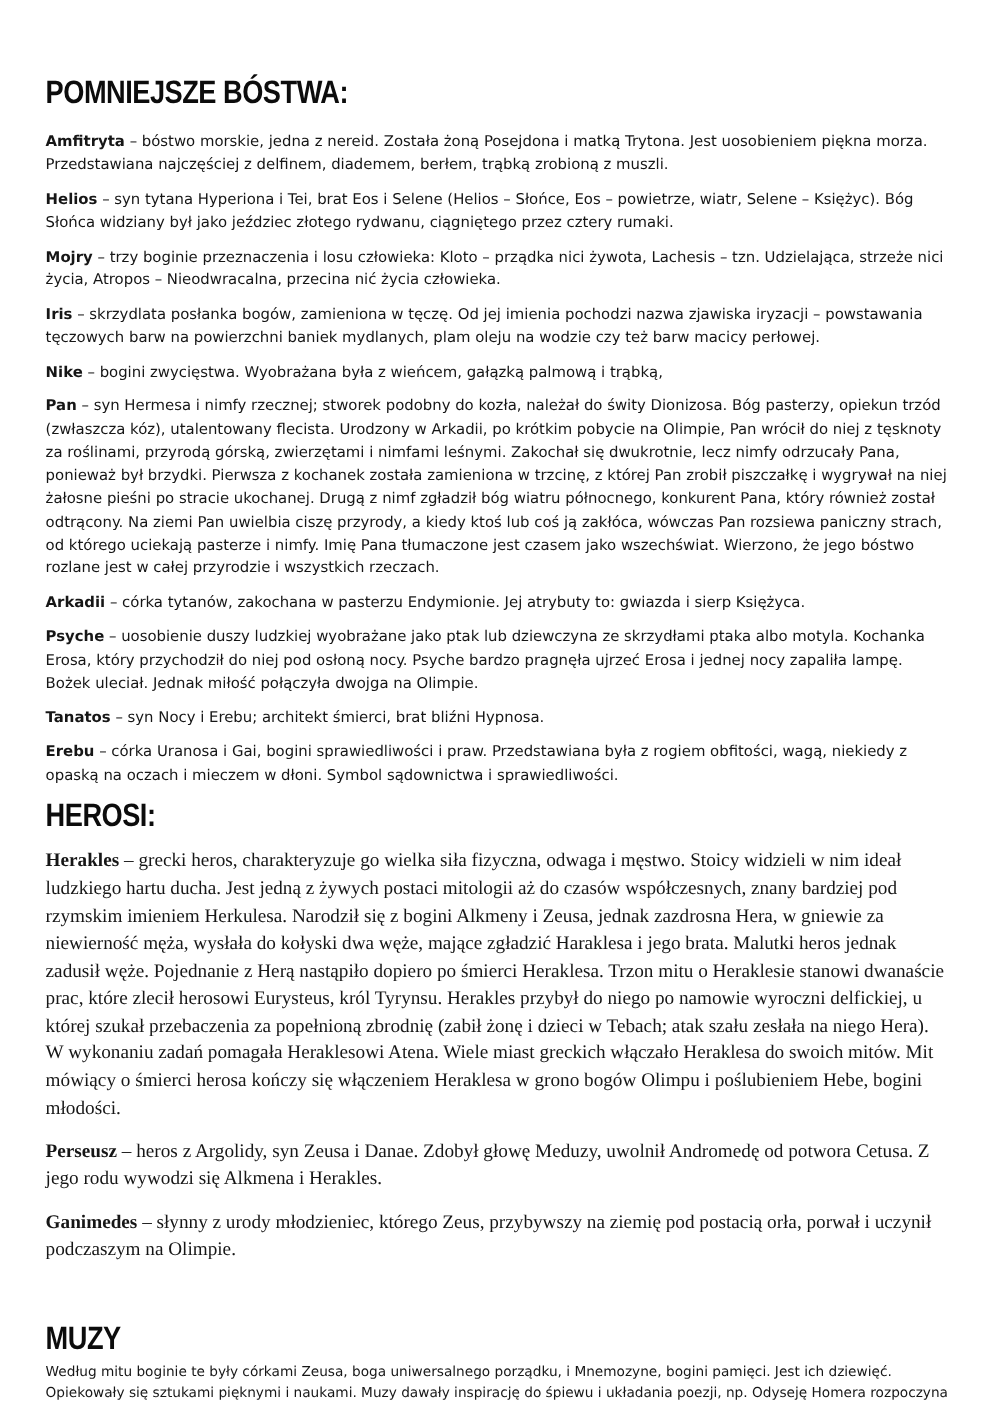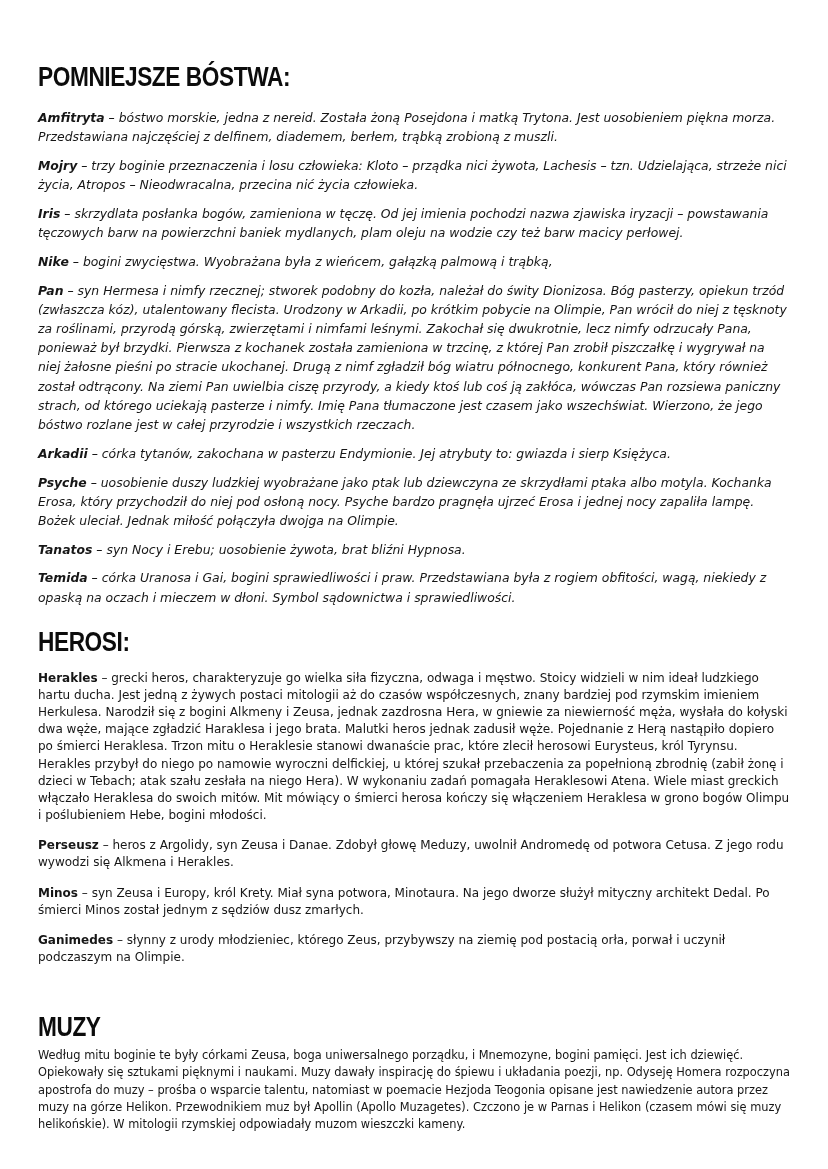--- a/index.html
+++ b/index.html
@@ -28,63 +28,63 @@
     display: inline-block;
   }
   section { display: block; }
   .entry {
     margin: 0 0 10px 0;
   }
   .sec1 .entry {
     font-size: 12.4px;
     line-height: 1.55;
     margin-bottom: 9.5px;
-    font-style: italic;
   }
   .entry .term { font-weight: 700; }
-  .sec2 { margin-top: 20px; }
+  .sec2 { margin-top: 9px; }
   .sec2 .doc-heading { margin-bottom: 12px; }
   .sec2 .entry {
-    font-size: 12px;
+    font-size: 16px;
     line-height: 1.43;
     margin-bottom: 13px;
+    font-family: Liberation Serif, serif;
   }
   .sec3 { margin-top: 46px; }
   .sec3 .doc-heading { margin-bottom: 4px; }
   .sec3 .paragraph {
     font-size: 11.4px;
     line-height: 1.52;
     margin: 0;
   }
 </style>
 </head>
 <body>
 
 <div class="page">
 
   <section class="sec1">
     <h1 class="doc-heading">POMNIEJSZE BÓSTWA:</h1>
 
     <p class="entry"><span class="term">Amfitryta</span> <span class="desc">– bóstwo morskie, jedna z nereid. Została żoną Posejdona i matką Trytona. Jest uosobieniem piękna morza. Przedstawiana najczęściej z delfinem, diademem, berłem, trąbką zrobioną z muszli.</span></p>
+    <p class="entry"><span class="term">Helios</span> <span class="desc">– syn tytana Hyperiona i Tei, brat Eos i Selene (Helios – Słońce, Eos – powietrze, wiatr, Selene – Księżyc). Bóg Słońca widziany był jako jeździec złotego rydwanu, ciągniętego przez cztery rumaki.</span></p>
     <p class="entry"><span class="term">Mojry</span> <span class="desc">– trzy boginie przeznaczenia i losu człowieka: Kloto – prządka nici żywota, Lachesis – tzn. Udzielająca, strzeże nici życia, Atropos – Nieodwracalna, przecina nić życia człowieka.</span></p>
     <p class="entry"><span class="term">Iris</span> <span class="desc">– skrzydlata posłanka bogów, zamieniona w tęczę. Od jej imienia pochodzi nazwa zjawiska iryzacji – powstawania tęczowych barw na powierzchni baniek mydlanych, plam oleju na wodzie czy też barw macicy perłowej.</span></p>
     <p class="entry"><span class="term">Nike</span> <span class="desc">– bogini zwycięstwa. Wyobrażana była z wieńcem, gałązką palmową i trąbką,</span></p>
     <p class="entry"><span class="term">Pan</span> <span class="desc">– syn Hermesa i nimfy rzecznej; stworek podobny do kozła, należał do świty Dionizosa. Bóg pasterzy, opiekun trzód (zwłaszcza kóz), utalentowany flecista. Urodzony w Arkadii, po krótkim pobycie na Olimpie, Pan wrócił do niej z tęsknoty za roślinami, przyrodą górską, zwierzętami i nimfami leśnymi. Zakochał się dwukrotnie, lecz nimfy odrzucały Pana, ponieważ był brzydki. Pierwsza z kochanek została zamieniona w trzcinę, z której Pan zrobił piszczałkę i wygrywał na niej żałosne pieśni po stracie ukochanej. Drugą z nimf zgładził bóg wiatru północnego, konkurent Pana, który również został odtrącony. Na ziemi Pan uwielbia ciszę przyrody, a kiedy ktoś lub coś ją zakłóca, wówczas Pan rozsiewa paniczny strach, od którego uciekają pasterze i nimfy. Imię Pana tłumaczone jest czasem jako wszechświat. Wierzono, że jego bóstwo rozlane jest w całej przyrodzie i wszystkich rzeczach.</span></p>
     <p class="entry"><span class="term">Arkadii</span> <span class="desc">– córka tytanów, zakochana w pasterzu Endymionie. Jej atrybuty to: gwiazda i sierp Księżyca.</span></p>
     <p class="entry"><span class="term">Psyche</span> <span class="desc">– uosobienie duszy ludzkiej wyobrażane jako ptak lub dziewczyna ze skrzydłami ptaka albo motyla. Kochanka Erosa, który przychodził do niej pod osłoną nocy. Psyche bardzo pragnęła ujrzeć Erosa i jednej nocy zapaliła lampę. Bożek uleciał. Jednak miłość połączyła dwojga na Olimpie.</span></p>
-    <p class="entry"><span class="term">Tanatos</span> <span class="desc">– syn Nocy i Erebu; uosobienie żywota, brat bliźni Hypnosa.</span></p>
-    <p class="entry"><span class="term">Temida</span> <span class="desc">– córka Uranosa i Gai, bogini sprawiedliwości i praw. Przedstawiana była z rogiem obfitości, wagą, niekiedy z opaską na oczach i mieczem w dłoni. Symbol sądownictwa i sprawiedliwości.</span></p>
+    <p class="entry"><span class="term">Tanatos</span> <span class="desc">– syn Nocy i Erebu; architekt śmierci, brat bliźni Hypnosa.</span></p>
+    <p class="entry"><span class="term">Erebu</span> <span class="desc">– córka Uranosa i Gai, bogini sprawiedliwości i praw. Przedstawiana była z rogiem obfitości, wagą, niekiedy z opaską na oczach i mieczem w dłoni. Symbol sądownictwa i sprawiedliwości.</span></p>
   </section>
 
   <section class="sec2">
     <h1 class="doc-heading">HEROSI:</h1>
 
     <p class="entry"><span class="term">Herakles</span> <span class="desc">– grecki heros, charakteryzuje go wielka siła fizyczna, odwaga i męstwo. Stoicy widzieli w nim ideał ludzkiego hartu ducha. Jest jedną z żywych postaci mitologii aż do czasów współczesnych, znany bardziej pod rzymskim imieniem Herkulesa. Narodził się z bogini Alkmeny i Zeusa, jednak zazdrosna Hera, w gniewie za niewierność męża, wysłała do kołyski dwa węże, mające zgładzić Haraklesa i jego brata. Malutki heros jednak zadusił węże. Pojednanie z Herą nastąpiło dopiero po śmierci Heraklesa. Trzon mitu o Heraklesie stanowi dwanaście prac, które zlecił herosowi Eurysteus, król Tyrynsu. Herakles przybył do niego po namowie wyroczni delfickiej, u której szukał przebaczenia za popełnioną zbrodnię (zabił żonę i dzieci w Tebach; atak szału zesłała na niego Hera). W wykonaniu zadań pomagała Heraklesowi Atena. Wiele miast greckich włączało Heraklesa do swoich mitów. Mit mówiący o śmierci herosa kończy się włączeniem Heraklesa w grono bogów Olimpu i poślubieniem Hebe, bogini młodości.</span></p>
     <p class="entry"><span class="term">Perseusz</span> <span class="desc">– heros z Argolidy, syn Zeusa i Danae. Zdobył głowę Meduzy, uwolnił Andromedę od potwora Cetusa. Z jego rodu wywodzi się Alkmena i Herakles.</span></p>
-    <p class="entry"><span class="term">Minos</span> <span class="desc">– syn Zeusa i Europy, król Krety. Miał syna potwora, Minotaura. Na jego dworze służył mityczny architekt Dedal. Po śmierci Minos został jednym z sędziów dusz zmarłych.</span></p>
     <p class="entry"><span class="term">Ganimedes</span> <span class="desc">– słynny z urody młodzieniec, którego Zeus, przybywszy na ziemię pod postacią orła, porwał i uczynił podczaszym na Olimpie.</span></p>
   </section>
 
   <section class="sec3">
     <h1 class="doc-heading">MUZY</h1>
     <p class="paragraph">Według mitu boginie te były córkami Zeusa, boga uniwersalnego porządku, i Mnemozyne, bogini pamięci. Jest ich dziewięć. Opiekowały się sztukami pięknymi i naukami. Muzy dawały inspirację do śpiewu i układania poezji, np. Odyseję Homera rozpoczyna apostrofa do muzy – prośba o wsparcie talentu, natomiast w poemacie Hezjoda Teogonia opisane jest nawiedzenie autora przez muzy na górze Helikon. Przewodnikiem muz był Apollin (Apollo Muzagetes). Czczono je w Parnas i Helikon (czasem mówi się muzy helikońskie). W mitologii rzymskiej odpowiadały muzom wieszczki kameny.</p>
   </section>
 
 </div>
 

